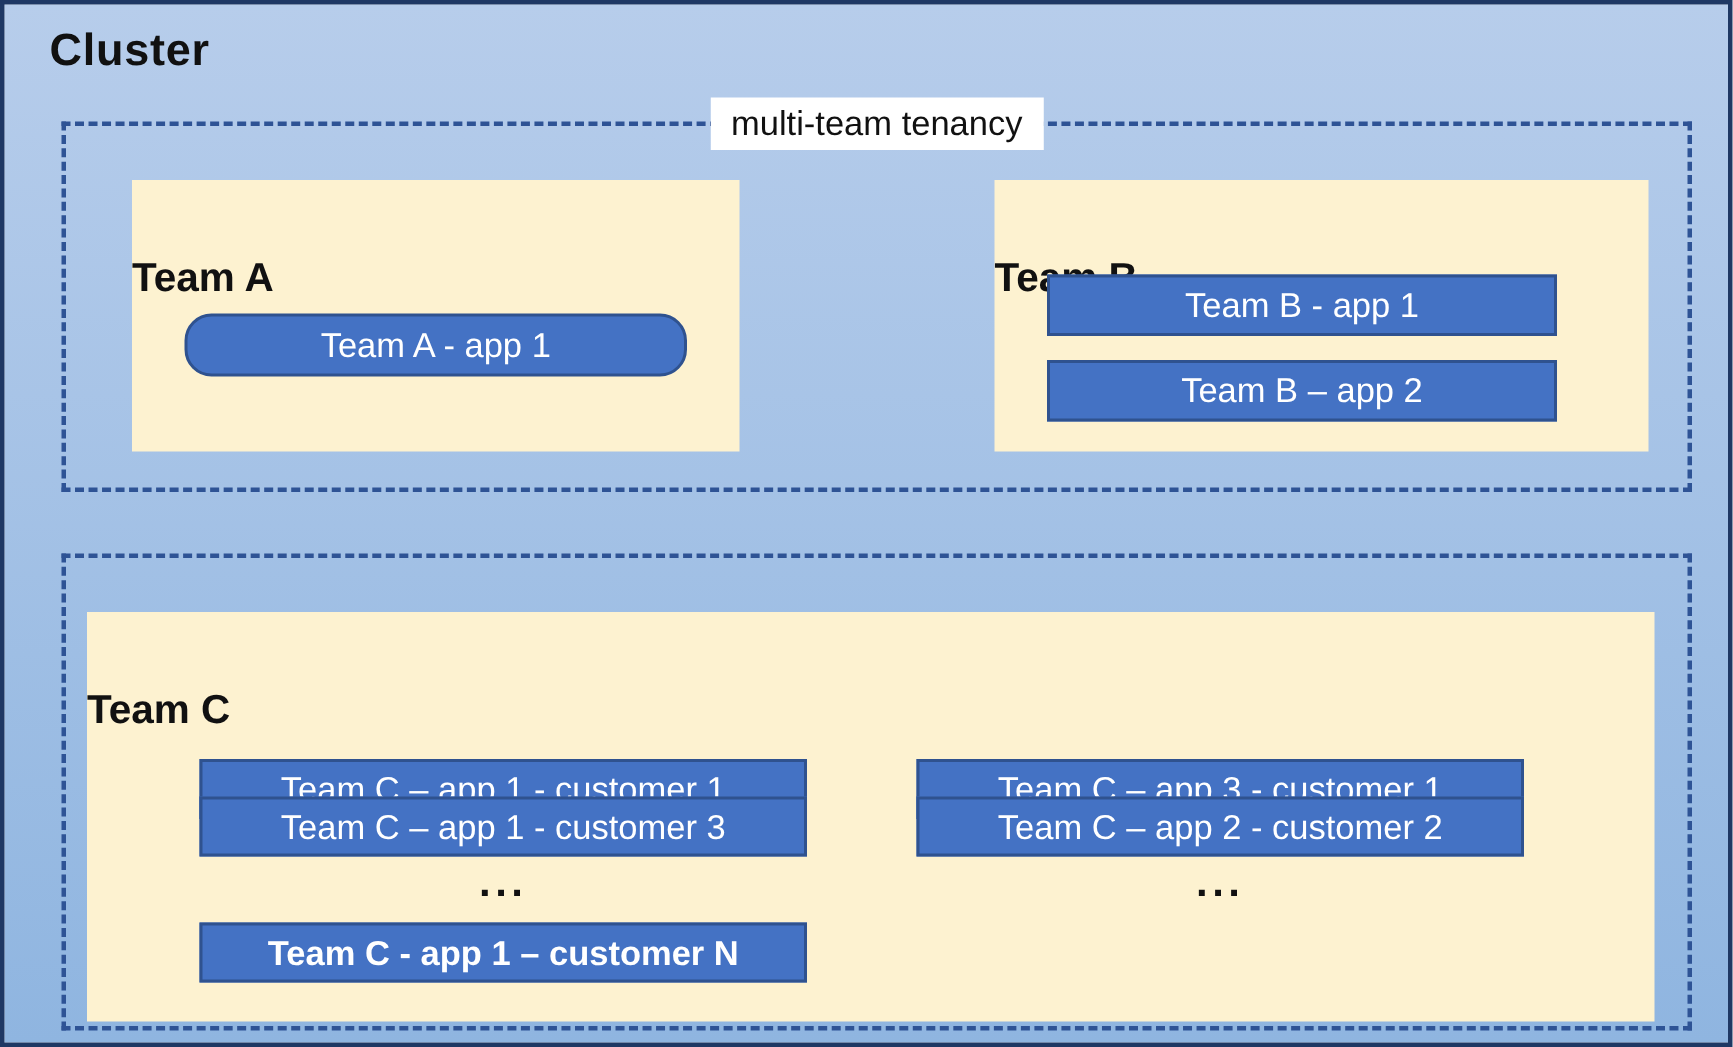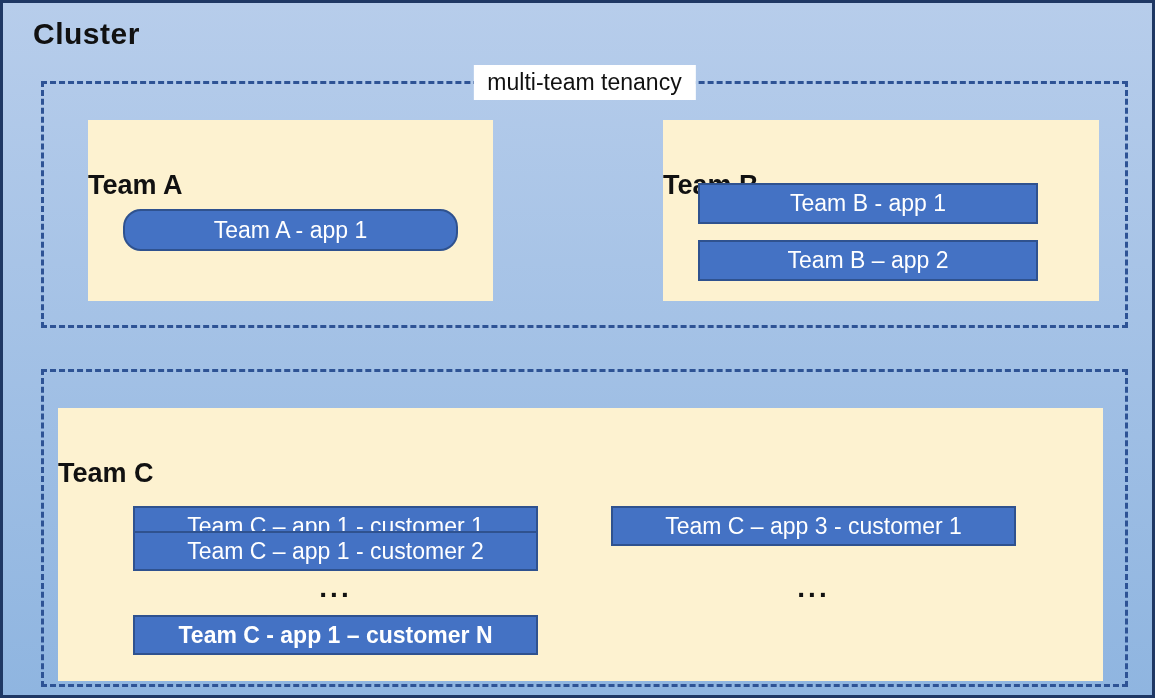--- a/index.html
+++ b/index.html
@@ -137,22 +137,23 @@
     </div>
   </div>
 
   <div class="dashed-box multi-customer">
 
 
     <div class="team-box team-c">
       <div class="team-title">Team C</div>
 
       <div class="app-box c-row col1 r1">Team C – app 1 - customer 1</div>
-      <div class="app-box c-row col1 r2">Team C – app 1 - customer 2</div>
+      <div class="app-box c-row col1 r2">Team C – app 1 - customer 3</div>
       <div class="ellipsis col1">...</div>
       <div class="app-box c-row col1 rn">Team C - app 1 – customer N</div>
 
       <div class="app-box c-row col2 r1">Team C – app 3 - customer 1</div>
+      <div class="app-box c-row col2 r2">Team C – app 2 - customer 2</div>
       <div class="ellipsis col2">...</div>
     </div>
   </div>
 
 </div>
 
 </body></html>

